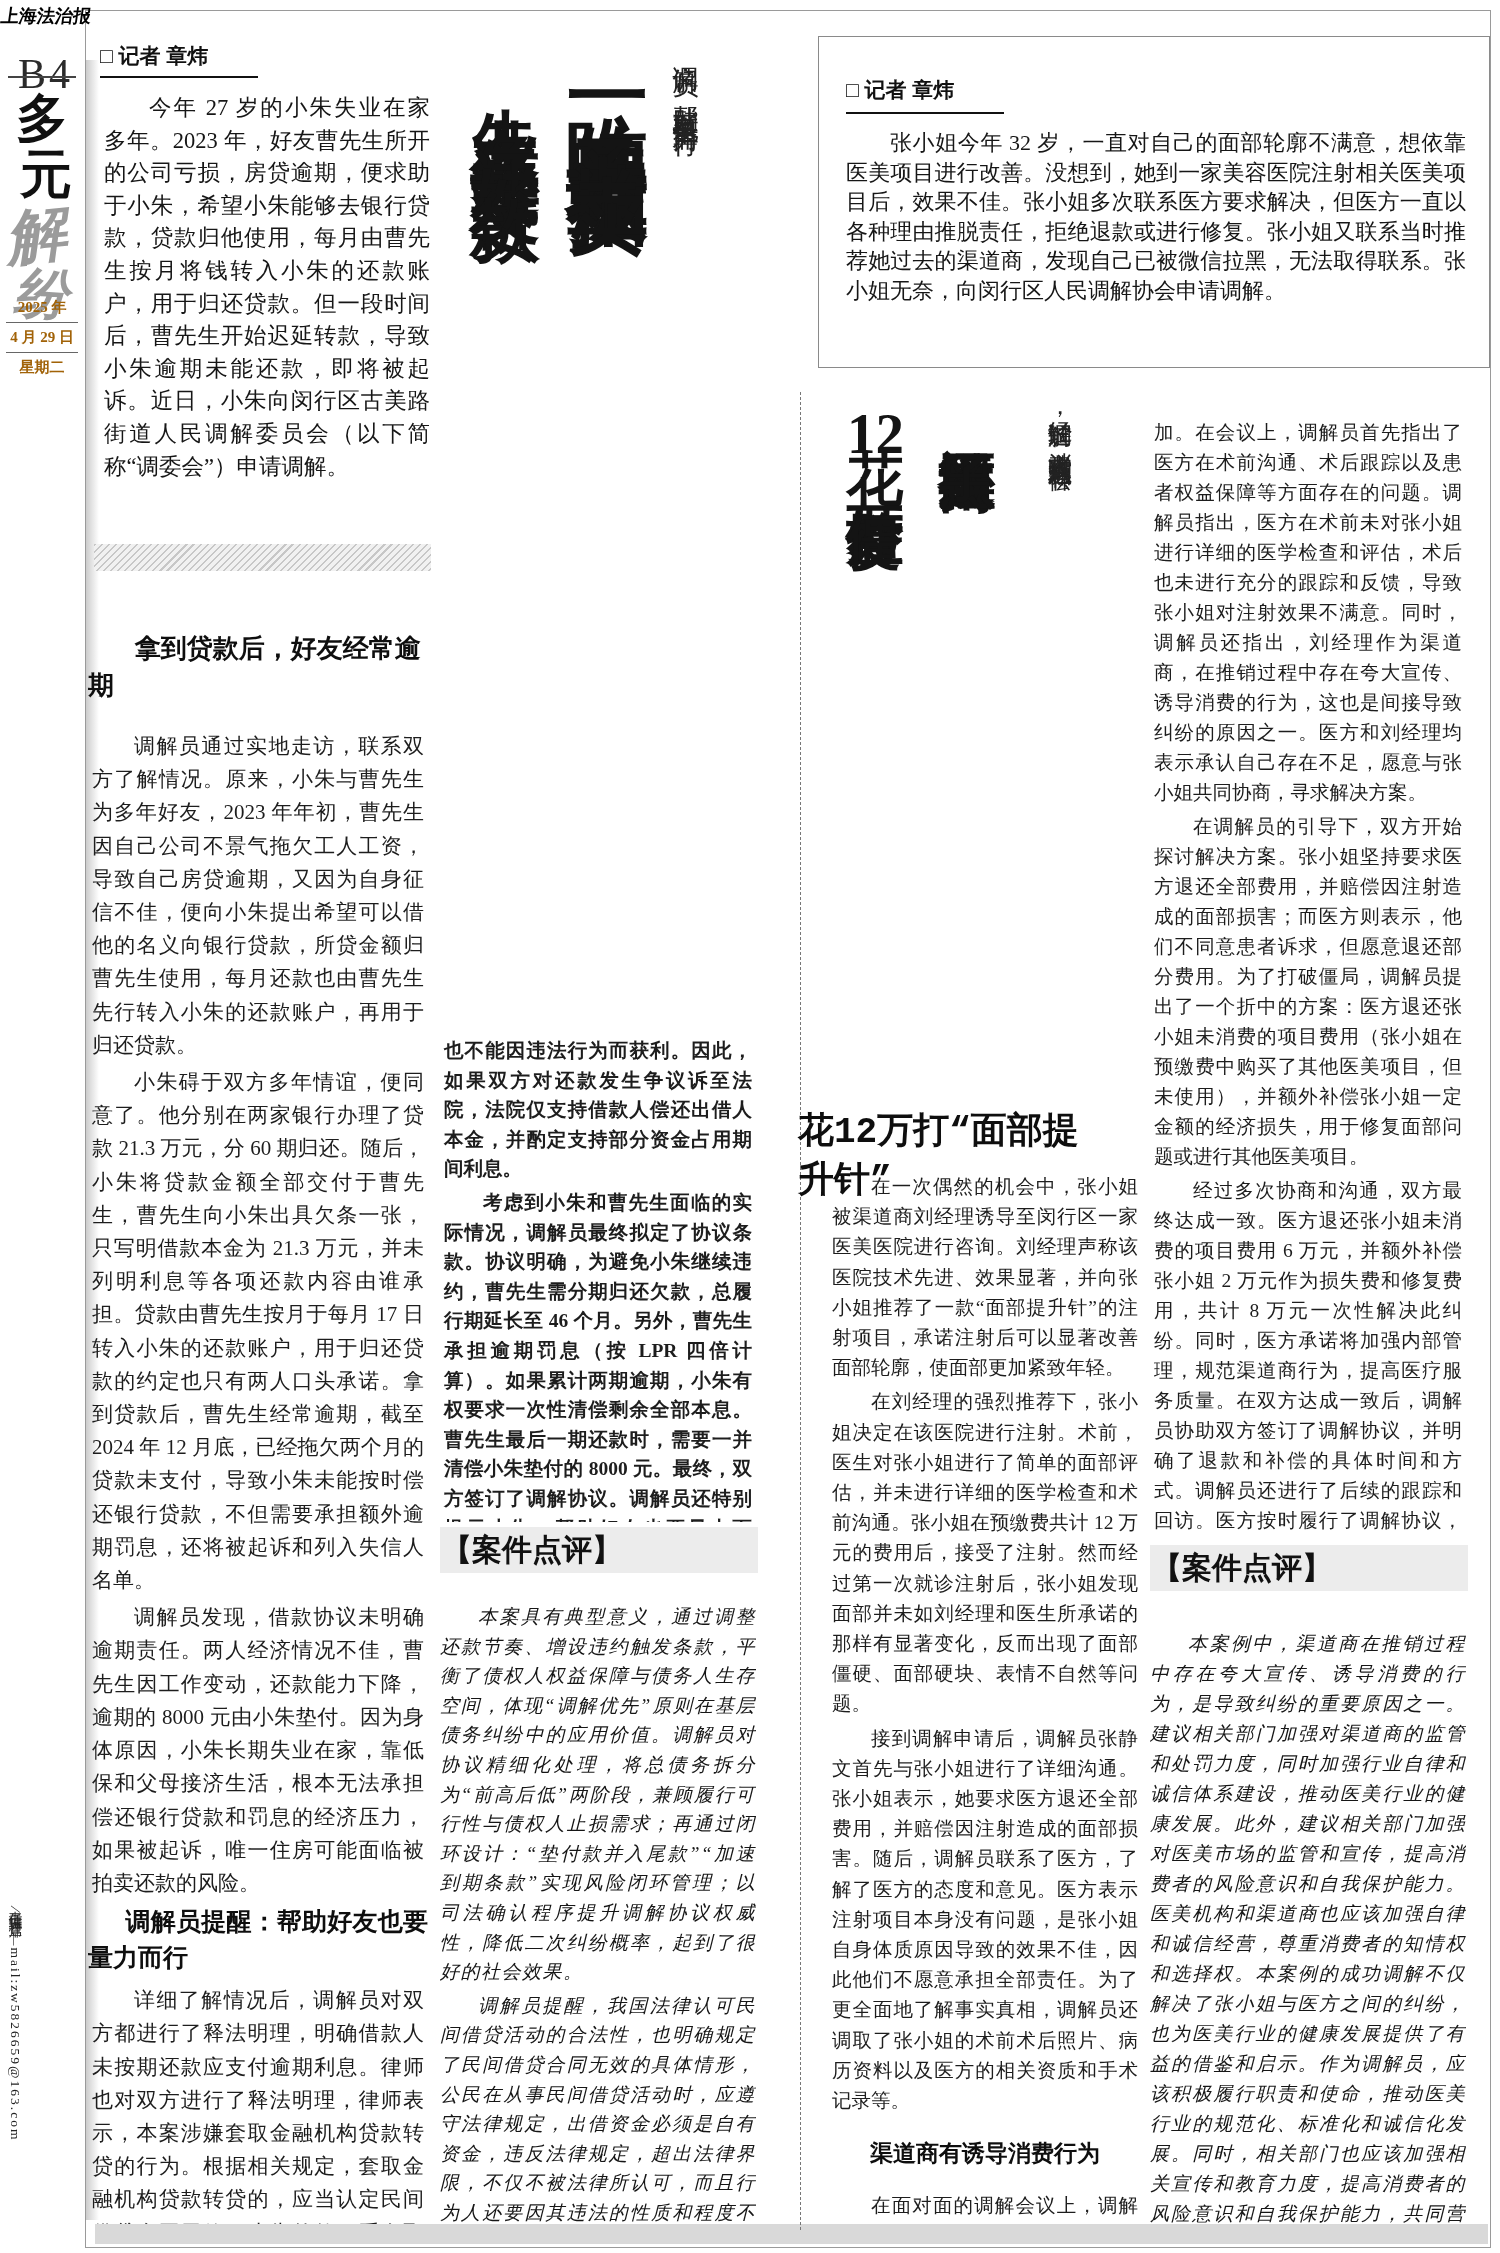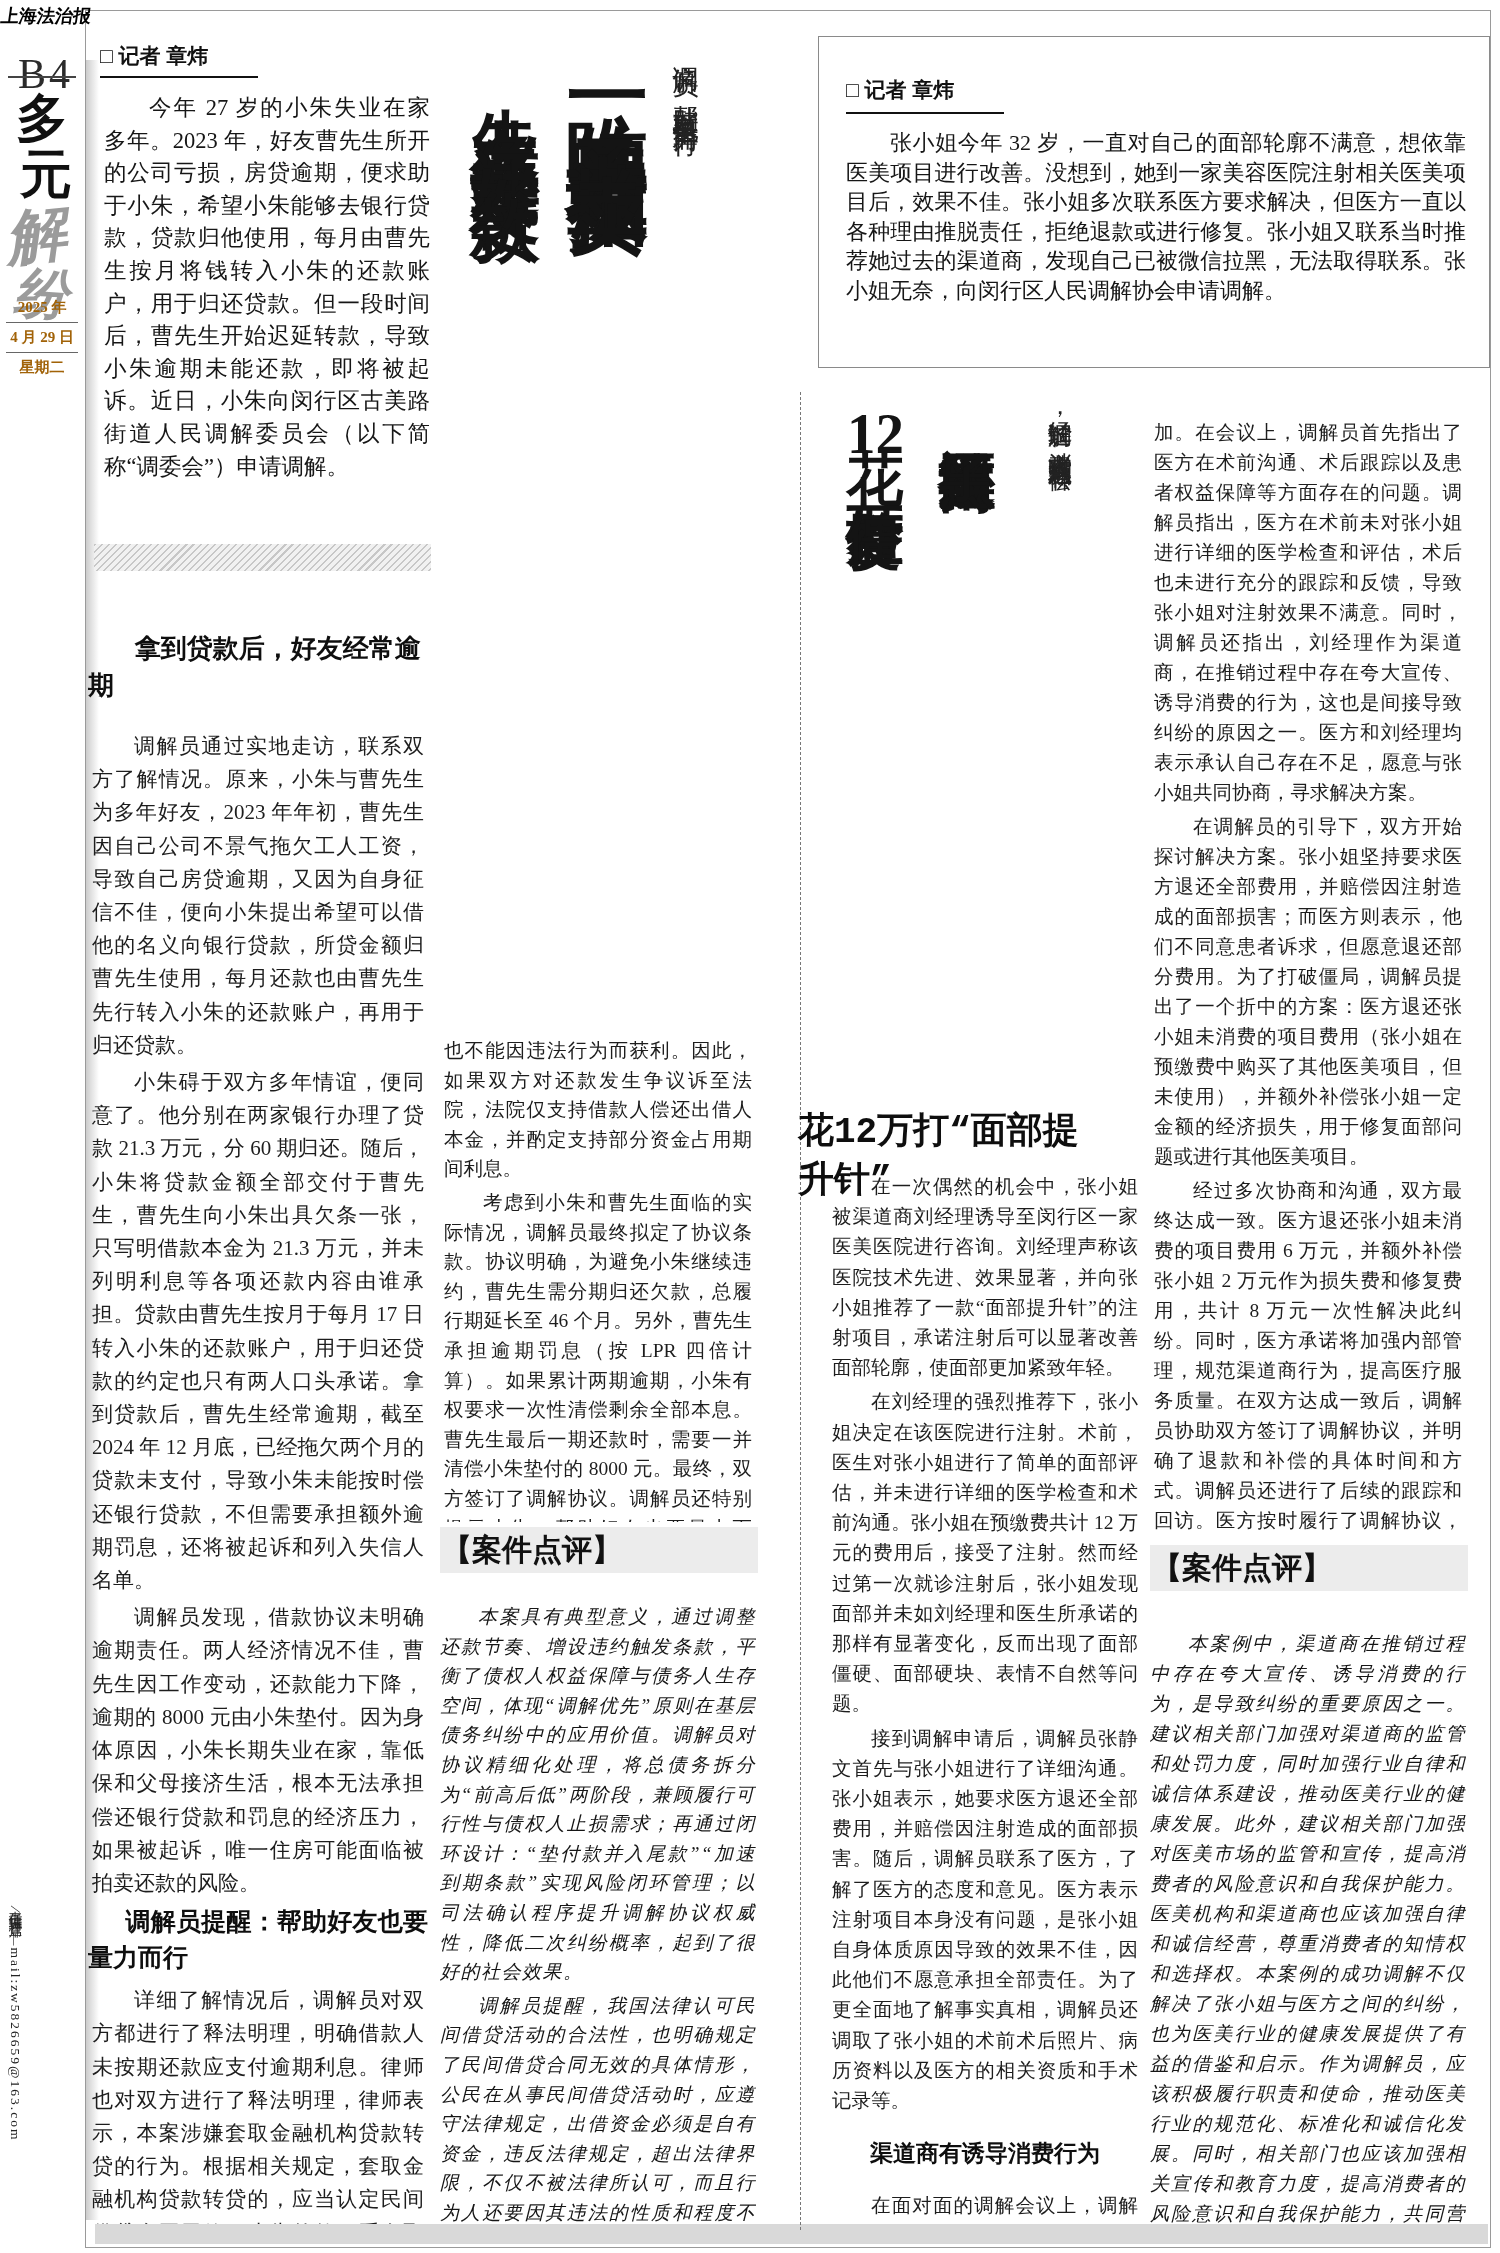--- a/index.html
+++ b/index.html
@@ -91,21 +91,21 @@
     <p>小朱碍于双方多年情谊，便同意了。他分别在两家银行办理了贷款 21.3 万元，分 60 期归还。随后，小朱将贷款金额全部交付于曹先生，曹先生向小朱出具欠条一张，只写明借款本金为 21.3 万元，并未列明利息等各项还款内容由谁承担。贷款由曹先生按月于每月 17 日转入小朱的还款账户，用于归还贷款的约定也只有两人口头承诺。拿到贷款后，曹先生经常逾期，截至 2024 年 12 月底，已经拖欠两个月的贷款未支付，导致小朱未能按时偿还银行贷款，不但需要承担额外逾期罚息，还将被起诉和列入失信人名单。</p>
     <p>调解员发现，借款协议未明确逾期责任。两人经济情况不佳，曹先生因工作变动，还款能力下降，逾期的 8000 元由小朱垫付。因为身体原因，小朱长期失业在家，靠低保和父母接济生活，根本无法承担偿还银行贷款和罚息的经济压力，如果被起诉，唯一住房可能面临被拍卖还款的风险。</p>
     <p class="sub" style="font-size:25px;line-height:36px;text-indent:1.5em;margin:6px 0;">调解员提醒：帮助好友也要量力而行</p>
     <p>详细了解情况后，调解员对双方都进行了释法明理，明确借款人未按期还款应支付逾期利息。律师也对双方进行了释法明理，律师表示，本案涉嫌套取金融机构贷款转贷的行为。根据相关规定，套取金融机构贷款转贷的，应当认定民间借贷合同无效。小朱的款项系套取金融机构贷款后转贷，双方的借款合同应属无效。有过错的当事人必须对合同无效的后果承担相应的责任，而且法律保护的损失仅限于出借人基于善意出借的合法本金损失或利息损失，如出借人自身有过错，</p>
   </div>
 
   <div class="v hl" style="left:458px;top:52px;height:860px;font-size:70px;letter-spacing:10px;">失业多年还帮好友贷款</div>
   <div class="v hl" style="left:552px;top:46px;height:930px;font-size:82px;letter-spacing:7px;">唯一的房子差点被拍卖</div>
   <div class="v kicker" style="left:668px;top:46px;height:430px;">调解员：帮助好友也要量力而行</div>
 
-  <div class="bodycol" style="left:440px;top:1032px;width:316px;height:490px;font-size:19.5px;line-height:29.6px;">
+  <div class="bodycol" style="left:440px;top:1032px;width:316px;height:490px;font-size:19.5px;line-height:29.6px;font-weight:bold;">
     <p class="noindent">也不能因违法行为而获利。因此，如果双方对还款发生争议诉至法院，法院仅支持借款人偿还出借人本金，并酌定支持部分资金占用期间利息。</p>
     <p>考虑到小朱和曹先生面临的实际情况，调解员最终拟定了协议条款。协议明确，为避免小朱继续违约，曹先生需分期归还欠款，总履行期延长至 46 个月。另外，曹先生承担逾期罚息（按 LPR 四倍计算）。如果累计两期逾期，小朱有权要求一次性清偿剩余全部本息。曹先生最后一期还款时，需要一并清偿小朱垫付的 8000 元。最终，双方签订了调解协议。调解员还特别提示小朱，帮助好友也要量力而行，合法帮助，并需留存还款凭证，避免后续争议。</p>
   </div>
   <div class="banner" style="left:440px;top:1527px;width:316px;">【案件点评】</div>
   <div class="kai" style="left:440px;top:1598px;width:316px;height:626px;font-size:19px;line-height:29.6px;overflow:hidden;">
     <p>本案具有典型意义，通过调整还款节奏、增设违约触发条款，平衡了债权人权益保障与债务人生存空间，体现“调解优先”原则在基层债务纠纷中的应用价值。调解员对协议精细化处理，将总债务拆分为“前高后低”两阶段，兼顾履行可行性与债权人止损需求；再通过闭环设计：“垫付款并入尾款”“加速到期条款”实现风险闭环管理；以司法确认程序提升调解协议权威性，降低二次纠纷概率，起到了很好的社会效果。</p>
     <p>调解员提醒，我国法律认可民间借贷活动的合法性，也明确规定了民间借贷合同无效的具体情形，公民在从事民间借贷活动时，应遵守法律规定，出借资金必须是自有资金，违反法律规定，超出法律界限，不仅不被法律所认可，而且行为人还要因其违法的性质和程度不同而承受不同的法律后果和责任，切不可为朋友义气而一时糊涂。</p>
   </div>
 
   <div class="introbox" style="left:818px;top:36px;width:670px;height:330px;"></div>

